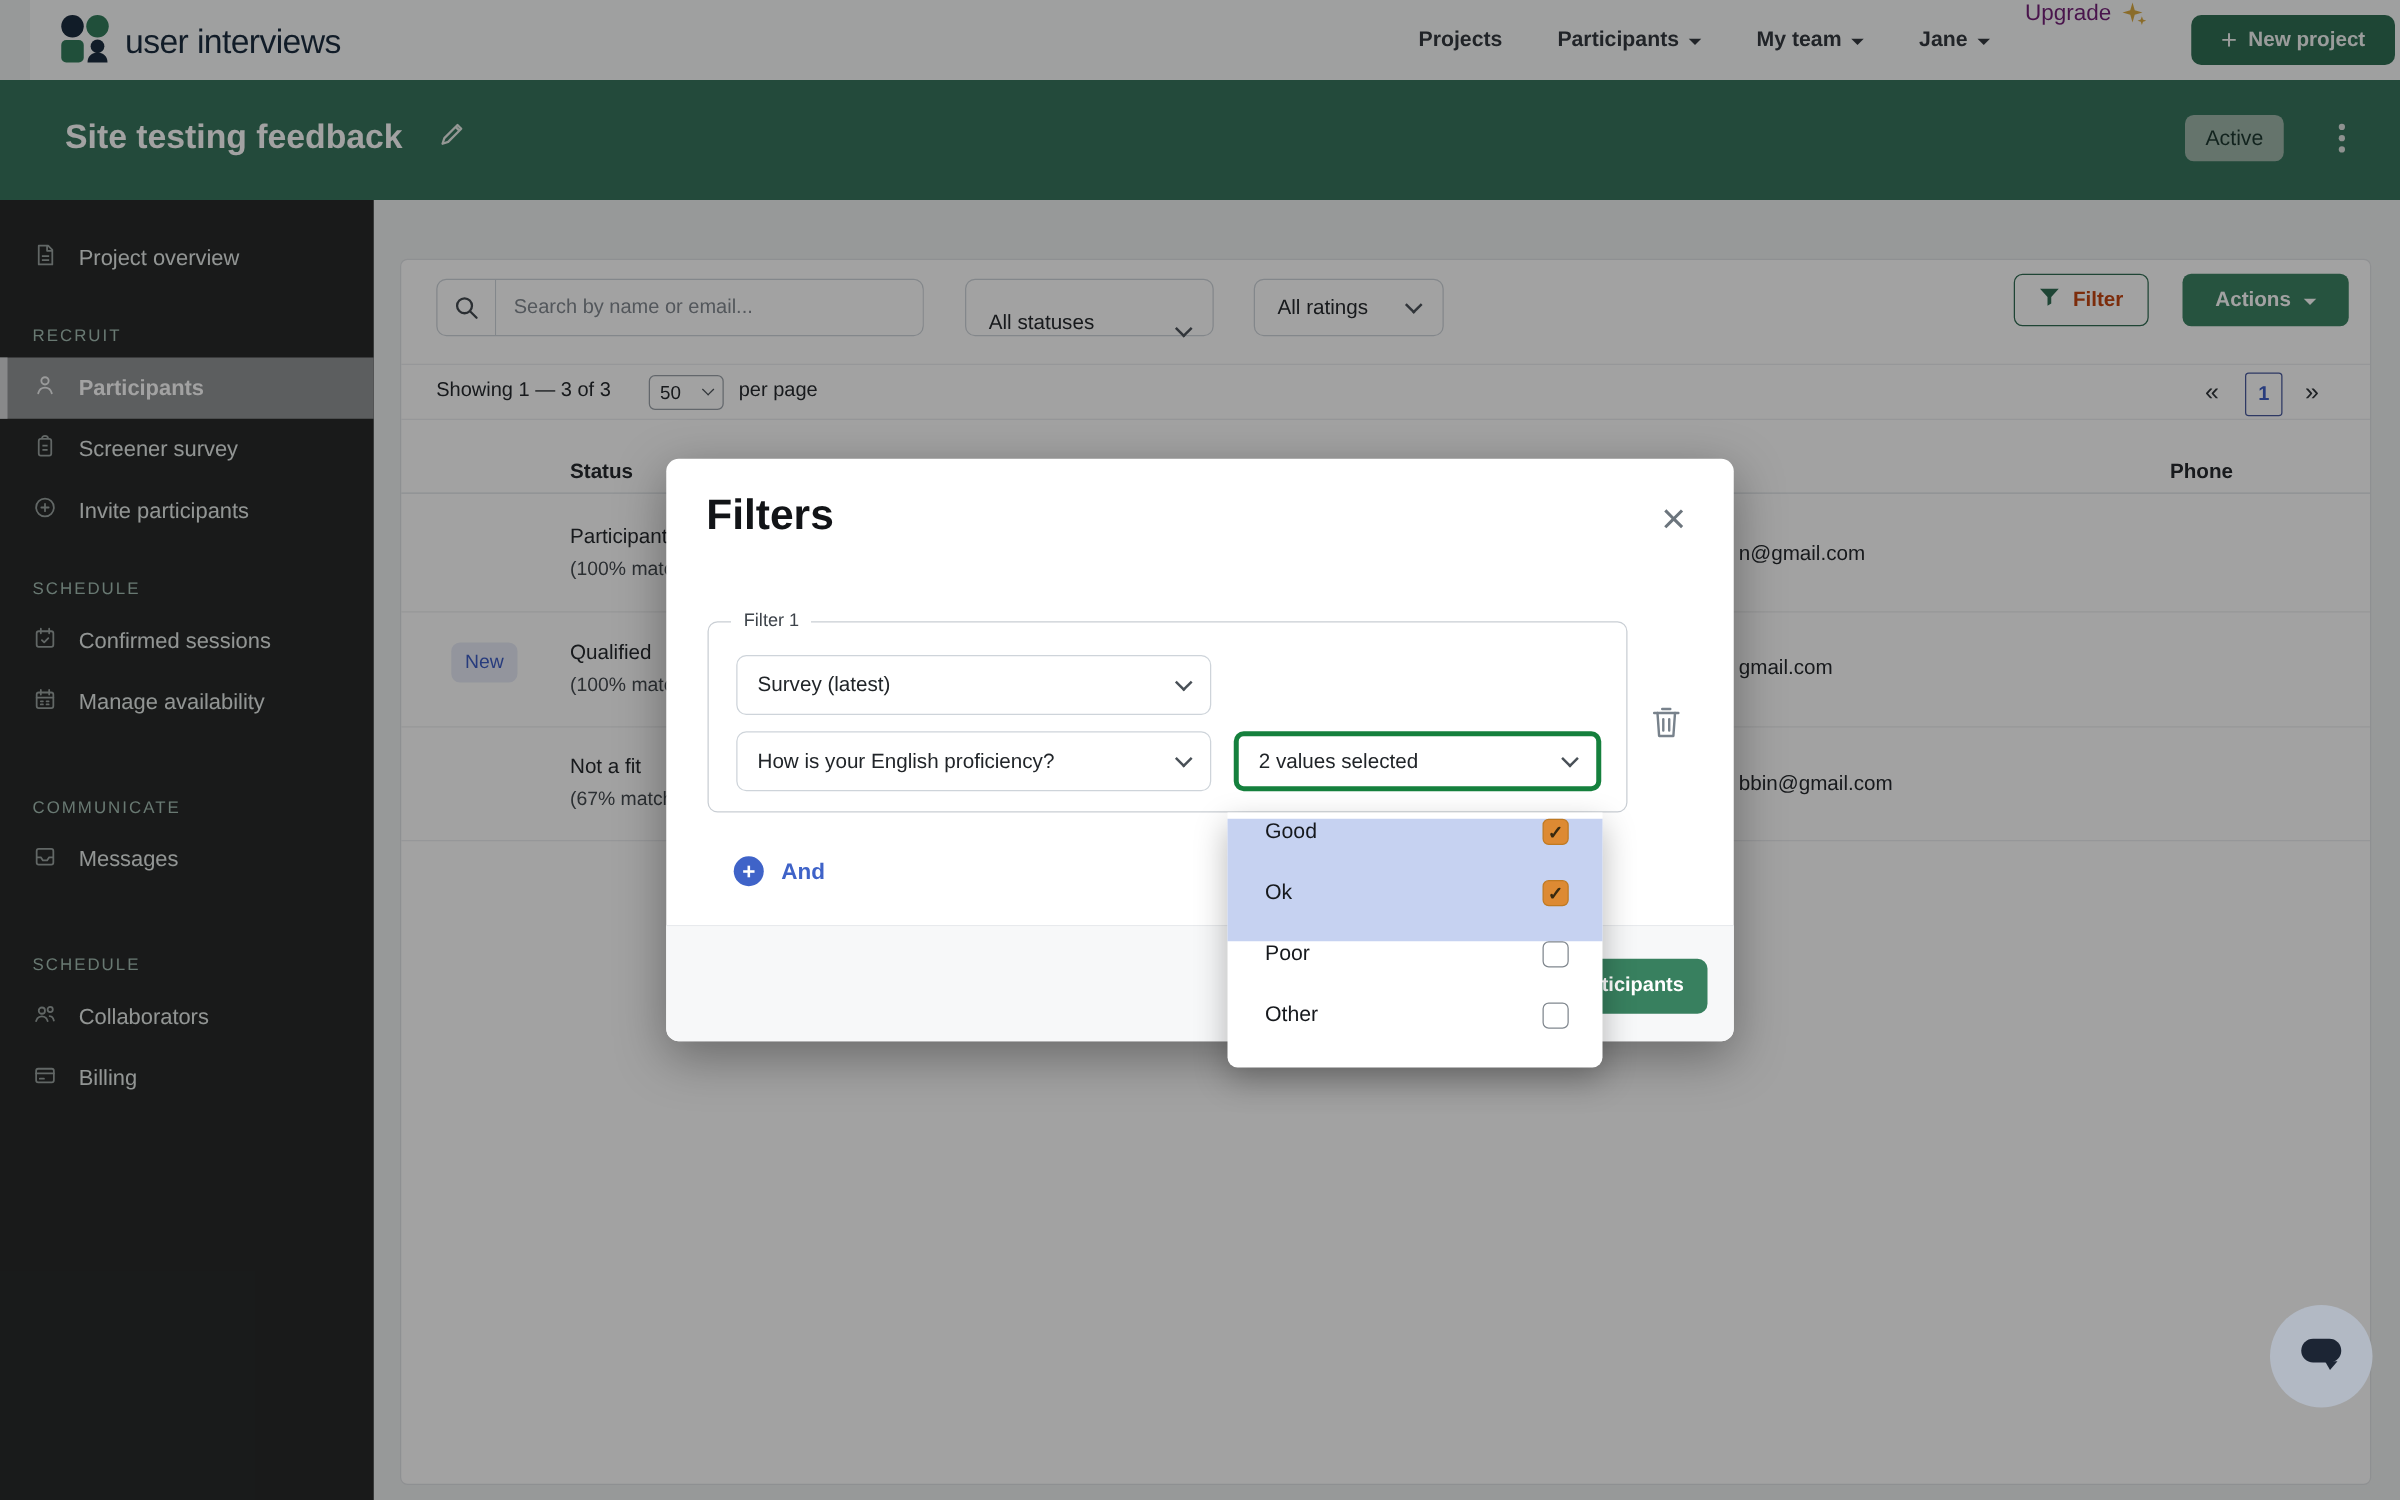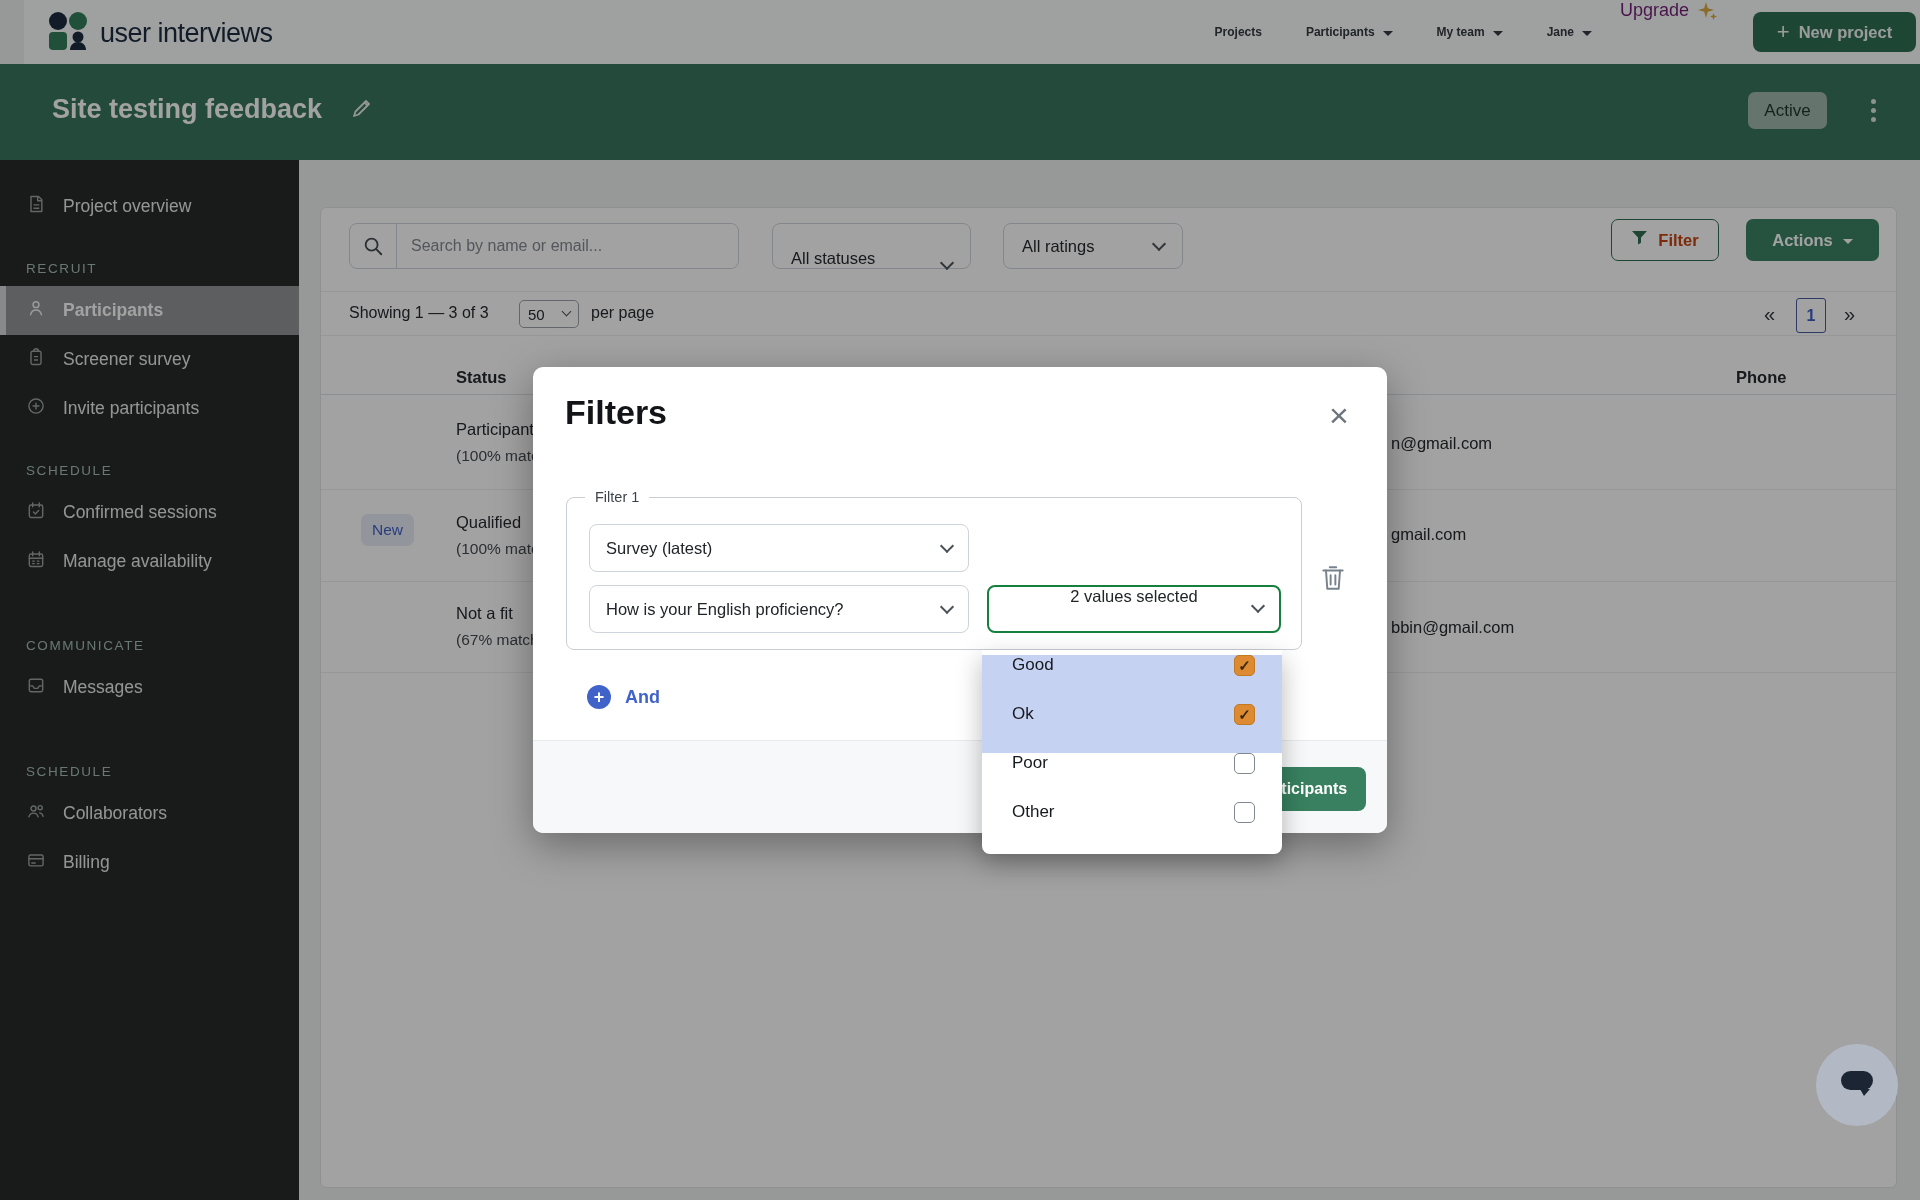--- a/index.html
+++ b/index.html
@@ -5,21 +5,21 @@
   * { margin:0; padding:0; box-sizing:border-box; }
   html,body { width:1920px; height:1200px; }
   body { font-family:"Liberation Sans", sans-serif; background:#eef0f1; }
   .page { position:relative; width:1920px; height:1200px; overflow:hidden; background:#eef0f1; }
 
   
   .navbar { position:absolute; left:0; top:0; width:1920px; height:76px; background:#fbfcfc; border-bottom:1px solid #e2e4e6; z-index:1;margin-left:24px; }
   .logo { position:absolute; left:24px; top:11px; display:flex; align-items:center; gap:12px; }
   .logo-text { font-size:27px; color:#16283a; letter-spacing:-0.5px; }
   .nav-links { position:absolute; right:352px; top:0; height:64px; display:flex; align-items:center; gap:44px; }
-  .nav-item { font-size:12px; color:#2f353b; font-weight:bold; cursor:pointer; display:flex; align-items:center; gap:8px; }
+  .nav-item { font-size:17px; color:#2f353b; font-weight:bold; cursor:pointer; display:flex; align-items:center; gap:8px; }
   .caret { width:0; height:0; border-left:5px solid transparent; border-right:5px solid transparent; border-top:5px solid #2f353b; margin-top:3px; }
   .upgrade { position:absolute; right:225px; top:0; height:64px; display:flex; align-items:flex-start; gap:8px; font-size:18px; font-weight:normal; color:#701a75; cursor:pointer; }
   .btn-new-project { position:absolute; right:28px; top:12px; width:163px; height:40px; background:#2b6b50; color:#f2f6f4; font-size:16.5px; font-weight:bold; border:none; border-radius:8px; display:flex; align-items:center; justify-content:center; gap:9px; cursor:pointer; }
 
   
   .project-header { position:absolute; left:0; top:64px; width:1920px; height:96px; background:#327259; z-index:1; }
   .ph-title { position:absolute; left:52px; top:30px; display:flex; align-items:center; gap:28px; }
   .ph-title h1 { font-size:27px; color:#ffffff; font-weight:bold; }
   .badge-active { position:absolute; left:1748px; top:28px; width:79px; height:37px; background:#9db5a9; color:#17332a; font-size:17px; border-radius:7px; display:flex; align-items:center; justify-content:center; cursor:pointer; }
   .kebab { position:absolute; left:1855px; top:28px; width:36px; height:37px; display:flex; flex-direction:column; align-items:center; justify-content:center; gap:4px; cursor:pointer; }
@@ -69,21 +69,21 @@
   .overlay { position:absolute; left:0; top:0; width:1920px; height:1200px; background:rgba(10,10,10,0.38); z-index:10; }
 
   
   .modal { position:absolute; left:533px; top:367px; width:854px; height:466px; background:#fff; border-radius:10px; box-shadow:0 12px 40px rgba(0,0,0,0.35); z-index:20; }
   .modal-title { position:absolute; left:32px; top:26px; font-size:34px; font-weight:bold; color:#121417; }
   .modal-close { position:absolute; left:786px; top:28px; width:40px; height:40px; border:none; background:none; font-size:34px; line-height:36px; color:#6c757d; cursor:pointer; font-family:"Liberation Sans", sans-serif; }
   .filter-fieldset { position:absolute; left:33px; top:122px; width:736px; height:161px; border:1px solid #c9ced4; border-radius:8px; }
   .filter-fieldset legend { margin-left:18px; padding:0 10px; font-size:14.5px; color:#3d434a; }
   .m-sel { position:absolute; height:48px; background:#fff; border:1px solid #ced4da; border-radius:8px; display:flex; align-items:center; padding:0 16px; font-size:16.5px; color:#212529; cursor:pointer; }
   .m-sel .chev { margin-left:auto; }
-  .m-sel.focused { border:2px solid #15803d;flex-direction:column; }
+  .m-sel.focused { border:4px solid #15803d; }
   .btn-trash { position:absolute; left:782px; top:192px; width:36px; height:40px; background:none; border:none; cursor:pointer; }
   .btn-and { position:absolute; left:54px; top:318px; display:flex; align-items:center; gap:14px; background:none; border:none; cursor:pointer; }
   .and-circle { width:24px; height:24px; border-radius:50%; background:#3f63c8; color:#fff; font-size:18px; font-weight:bold; display:flex; align-items:center; justify-content:center; line-height:1; }
   .and-label { font-size:18px; font-weight:bold; color:#3f63c8; }
   .modal-footer { position:absolute; left:0; top:373px; width:854px; height:93px; background:#f7f8f9; border-top:1px solid #e8eaed; border-radius:0 0 10px 10px; }
   .btn-apply { position:absolute; left:661px; top:26px; width:172px; height:44px; background:#38805f; border:none; border-radius:8px; color:#fff; font-size:16px; font-weight:bold; cursor:pointer; white-space:nowrap; }
 
   
   .listbox { position:absolute; left:449px; top:283px; width:300px; height:204px; background:#fff; border-radius:0 0 8px 8px; box-shadow:0 10px 26px rgba(0,0,0,0.28); padding-top:5px; z-index:30; }
   .opt { position:relative; height:49px; display:flex; align-items:flex-start; padding:0 27px 0 30px; font-size:17px; color:#16191d; cursor:pointer; }
@@ -249,21 +249,21 @@
             <circle cx="10.5" cy="10.5" r="6.5"></circle>
             <path d="M15.5 15.5L21 21"></path>
           </svg>
       </span>
       <input type="text" placeholder="Search by name or email..." style="">
     </div>
     <div class="sel" style="left:451px; top:15px; width:199px;align-items:flex-end;">
       <span>All statuses</span>
         <span class="chev"></span>
     </div>
-    <div class="sel" style="left:682px; top:15px; width:180px;">
+    <div class="sel" style="left:682px; top:15px; width:152px;">
       <span>All ratings</span>
         <span class="chev"></span>
     </div>
     <button class="btn-filter">
       <span><svg width="17" height="16" viewBox="0 0 17 16">
             <path d="M1 1h15l-6 6.6v5.2l-3 1.7V7.6z" fill="#2d6a50"></path>
           </svg></span>
       <span>Filter</span>
     </button>
     <button class="btn-actions">

